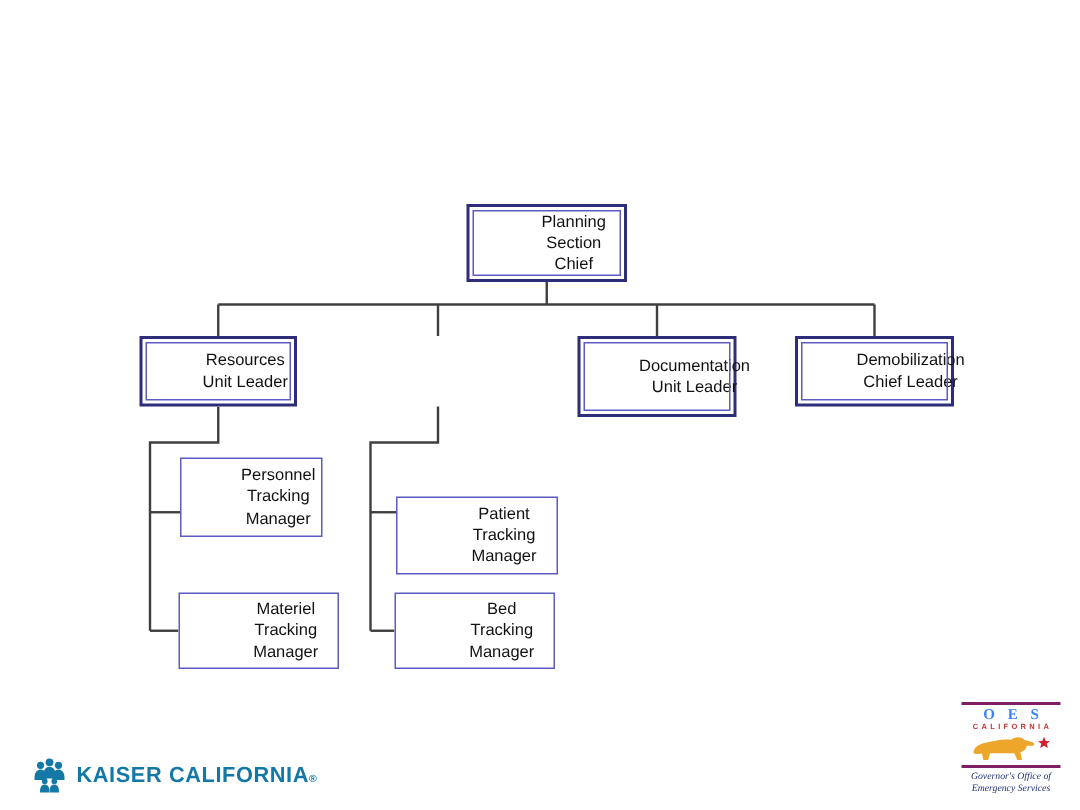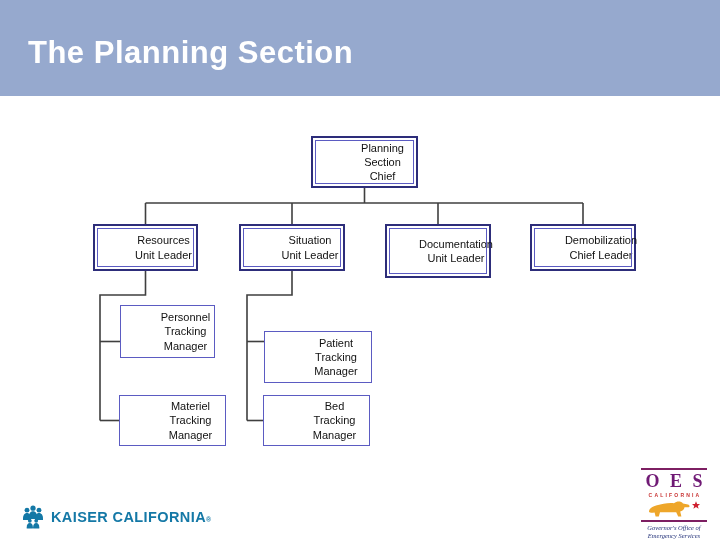--- a/index.html
+++ b/index.html
@@ -14,21 +14,21 @@
   }
   .header h1 {
     margin:0; padding:10px 0 0 28px; color:#ffffff;
     font-size:31px; font-weight:bold; letter-spacing:0.5px;
   }
   
   svg.connectors { position:absolute; left:0; top:0; }
   
   .node {
     position:absolute; background:#ffffff; box-sizing:border-box;
-    display:flex; align-items:center; justify-content:center; text-align:center;
+    display:flex; align-items:center; text-align:center;
     font-size:11px; color:#111111; line-height:1.3;padding-left:36px;
   }
   .node span { padding:0 3px; }
   .node.double { border:2px solid #2D2D7A; }
   .node.double::after {
     content:""; position:absolute; inset:2px; border:1.5px solid #5B5BC2;
     pointer-events:none;
   }
   .node.single { border:1.5px solid #5B5BC2; }
 
@@ -53,41 +53,38 @@
   }
   .kaiser-reg { color:#1478A6; font-size:7px; vertical-align:baseline; }
 
   
   .oes {
     position:absolute; left:638px; top:468px; width:72px;
     display:flex; flex-direction:column; align-items:center;
   }
   .oes-rule { width:66px; height:2px; background:#7D1F62; }
   .oes-letters {
-    font-family:"Liberation Serif", serif; font-weight:bold; color:#701a75;
-    font-size:18px; letter-spacing:3px; margin:1px 0 0 3px; white-space:nowrap;
+    font-family:"Liberation Serif", serif; font-weight:bold; color:#3b82f6;
+    font-size:10px; letter-spacing:3px; margin:1px 0 0 3px; white-space:nowrap;
   }
   .oes-state {
     color:#C83232; font-size:5px; font-weight:bold; letter-spacing:2.2px;
     margin:0 0 1px 2px; white-space:nowrap;
   }
   .oes-caption {
     font-family:"Liberation Serif", serif; font-style:italic; color:#223178;
     font-size:6.5px; line-height:1.25; text-align:center; margin-top:2px;
     white-space:nowrap;
   }
 </style>
 </head>
 <body>
 
 <div class="slide">
 
-  <div class="header">
-    <h1>The Planning Section</h1>
-  </div>
 
   <svg class="connectors" width="720" height="540" viewBox="0 0 720 540" stroke="#3F3F3F" stroke-width="1.6" fill="none">
     <line x1="364.5" y1="188" x2="364.5" y2="203"></line>
     <line x1="145.5" y1="203" x2="583" y2="203"></line>
     <line x1="145.5" y1="203" x2="145.5" y2="224"></line>
     <line x1="292" y1="203" x2="292" y2="224"></line>
     <line x1="438" y1="203" x2="438" y2="224"></line>
     <line x1="583" y1="203" x2="583" y2="224"></line>
     <polyline points="145.5,271 145.5,295 100,295 100,420.5"></polyline>
     <line x1="100" y1="341.5" x2="120" y2="341.5"></line>
@@ -95,23 +92,20 @@
     <polyline points="292,271 292,295 247,295 247,420.5"></polyline>
     <line x1="247" y1="341.5" x2="264" y2="341.5"></line>
     <line x1="247" y1="420.5" x2="263" y2="420.5"></line>
   </svg>
 
   <div class="node double" id="box-chief">
     <span>Planning Section Chief</span>
   </div>
   <div class="node double" id="box-resources">
     <span>Resources Unit Leader</span>
-  </div>
-  <div class="node double" id="box-situation">
-    <span>Situation Unit Leader</span>
   </div>
   <div class="node double" id="box-documentation">
     <span>Documentation Unit Leader</span>
   </div>
   <div class="node double" id="box-demobilization">
     <span>Demobilization Chief Leader</span>
   </div>
   <div class="node single" id="box-personnel">
     <span>Personnel Tracking Manager</span>
   </div>

